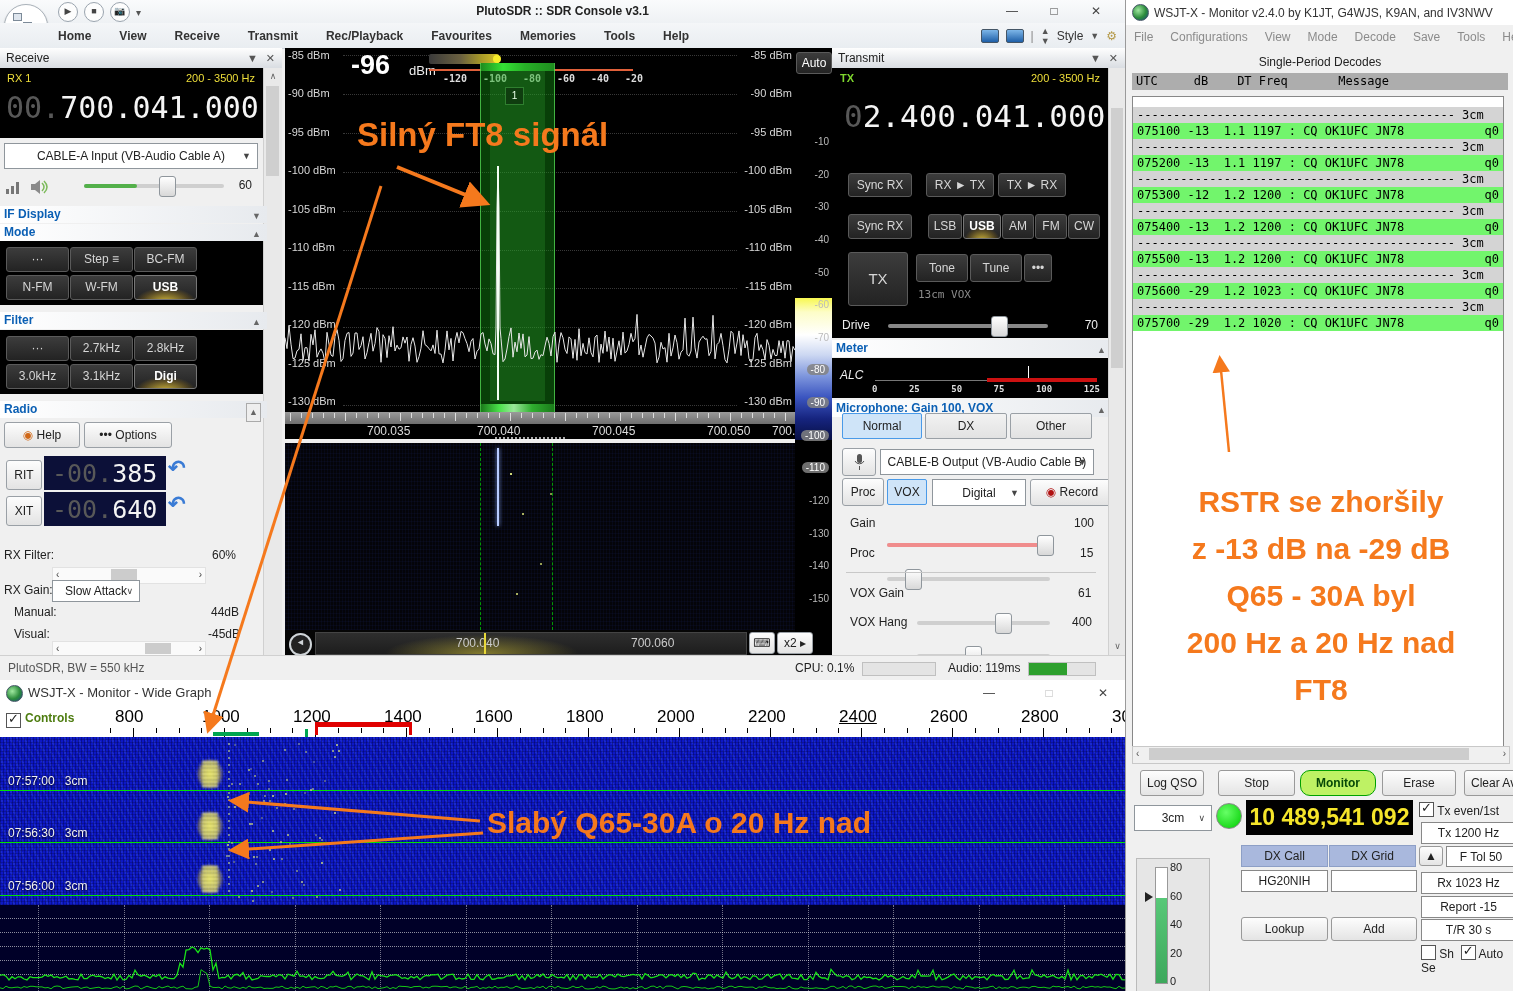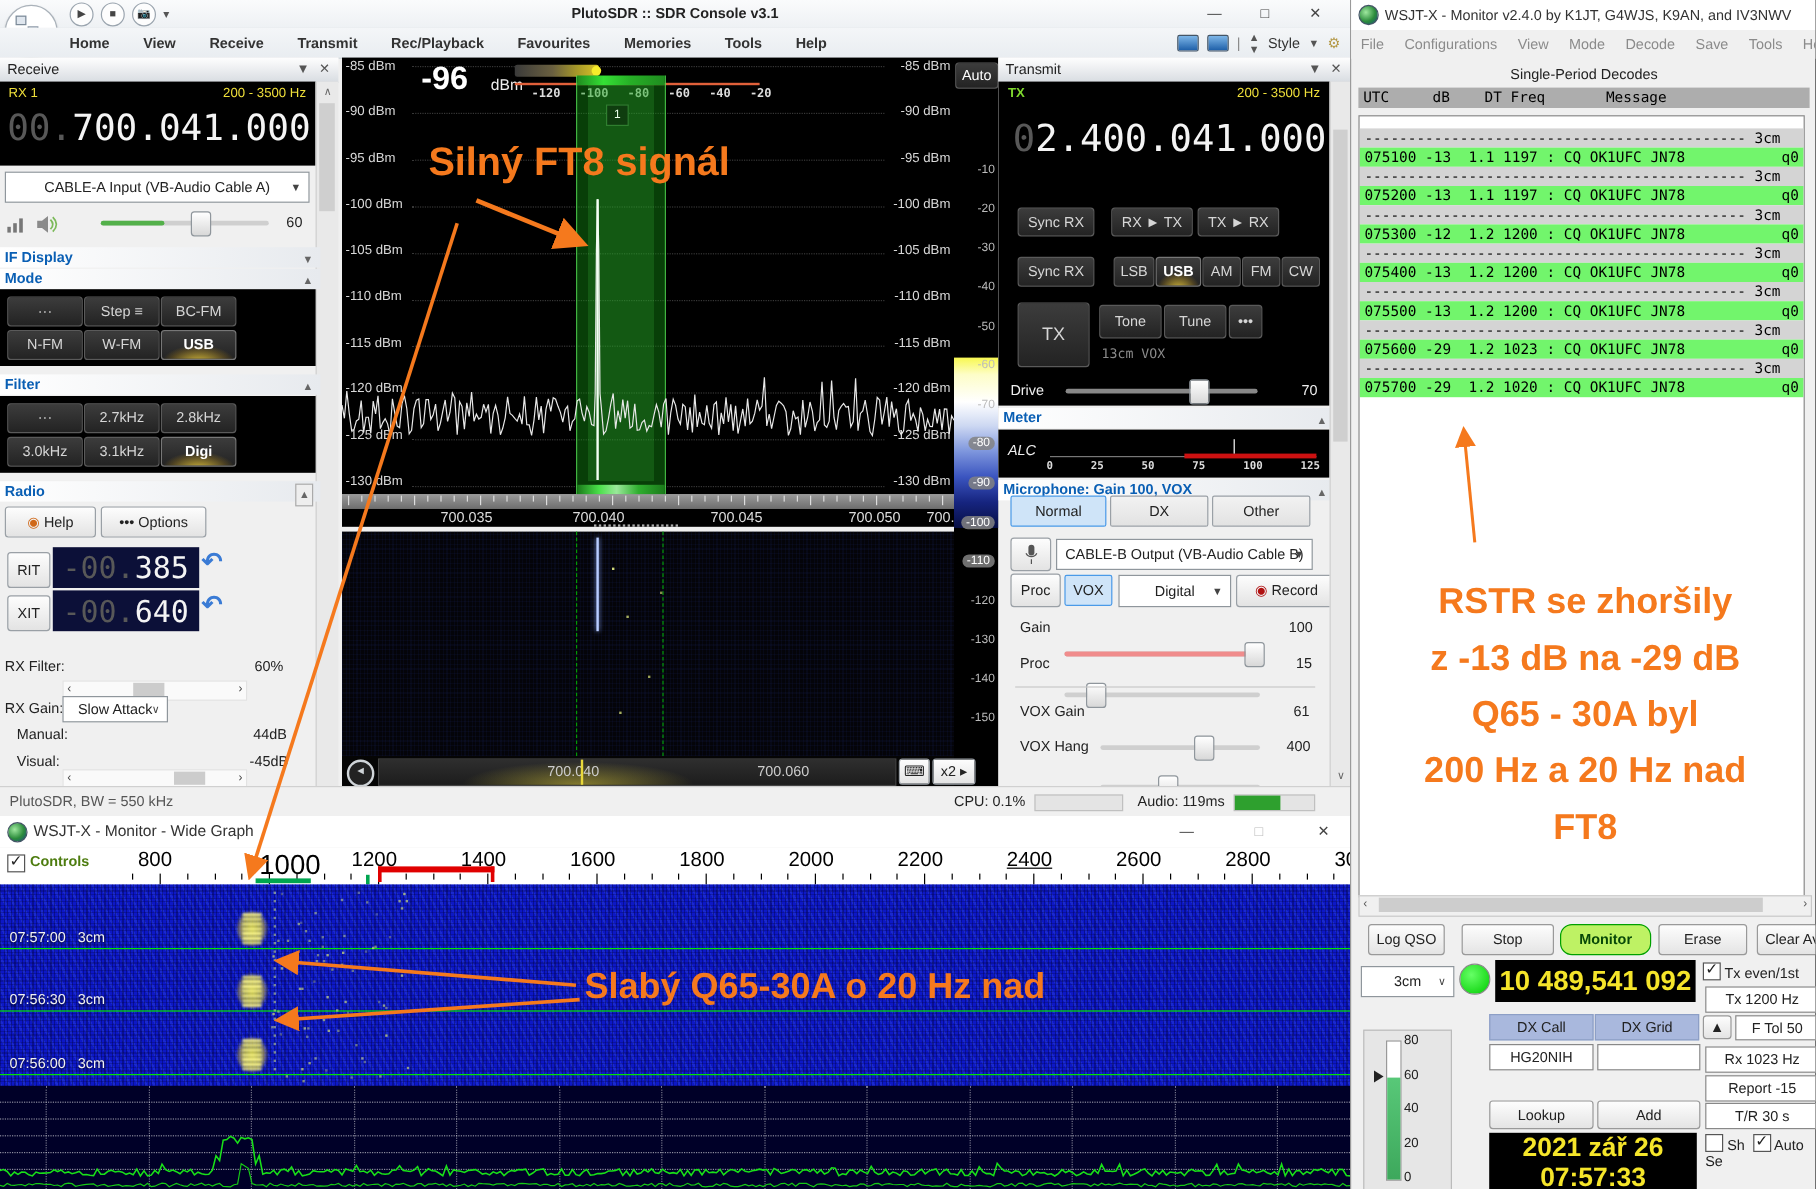--- a/index.html
+++ b/index.html
@@ -538,21 +538,21 @@
       <span class="globe abs" style="left:6px;top:5px;"></span>
       <span class="abs" style="left:28px;top:5px;font-size:13px;color:#333;">WSJT-X - Monitor - Wide Graph</span>
       <span class="abs wbtn" style="left:968px;top:2px;">—</span>
       <span class="abs wbtn" style="left:1028px;top:2px;color:#bbb;">□</span>
       <span class="abs wbtn" style="left:1082px;top:2px;">✕</span>
     </div>
     <div class="abs" style="left:0;top:26px;width:1125px;height:31px;background:#fff;">
       <span class="cb ck abs" style="left:6px;top:6px;"></span>
       <span class="abs" style="left:25px;top:5px;font-size:12px;color:#4d7c0f;font-weight:bold;">Controls</span>
       <span class="abs" style="left:115px;top:1px;font-size:17px;">800</span>
-      <span class="abs" style="left:216px;top:1px;font-size:23px;">1000</span>
+      <span class="abs" style="left:202px;top:1px;font-size:17px;">1000</span>
       <span class="abs" style="left:293px;top:1px;font-size:17px;">1200</span>
       <span class="abs" style="left:384px;top:1px;font-size:17px;">1400</span>
       <span class="abs" style="left:475px;top:1px;font-size:17px;">1600</span>
       <span class="abs" style="left:566px;top:1px;font-size:17px;">1800</span>
       <span class="abs" style="left:657px;top:1px;font-size:17px;">2000</span>
       <span class="abs" style="left:748px;top:1px;font-size:17px;">2200</span>
       <span class="abs" style="left:839px;top:1px;font-size:17px;text-decoration:underline;">2400</span>
       <span class="abs" style="left:930px;top:1px;font-size:17px;">2600</span>
       <span class="abs" style="left:1021px;top:1px;font-size:17px;">2800</span>
       <span class="abs" style="left:1112px;top:1px;font-size:17px;">3000</span>
@@ -720,24 +720,20 @@
     <div class="abs field" style="left:205px;top:870px;width:84px;height:20px;"></div>
     <div class="abs field" style="left:295px;top:872px;width:93px;height:20px;">Rx  1023  Hz</div>
     <div class="abs field" style="left:295px;top:896px;width:93px;height:20px;">Report -15</div>
     <div class="abs wbtn2" style="left:115px;top:917px;width:85px;height:22px;">Lookup</div>
     <div class="abs wbtn2" style="left:205px;top:917px;width:84px;height:22px;">Add</div>
     <div class="abs field" style="left:295px;top:919px;width:93px;height:20px;">T/R  30 s</div>
     <div class="abs" style="left:295px;top:945px;font-size:12px;color:#222;">
       <span class="cb"></span> <span>Sh</span>
       &nbsp;<span class="cb ck"></span> <span>Auto Se</span>
     </div>
-    <div class="abs ylwdisp" style="left:115px;top:944px;width:173px;height:47px;flex-direction:column;font-size:22px;line-height:25px;">
-      <span>2021 zář 26</span>
-      <span>07:57:33</span>
-    </div>
     <div class="abs meterbox" style="left:10px;top:858px;width:72px;height:133px;">
       <div class="abs" style="left:18px;top:8px;width:11px;height:115px;background:#fff;border:1px solid #999;">
         <div class="abs" style="left:0;top:30px;width:11px;height:85px;background:linear-gradient(#58c878,#3da85c);"></div>
       </div>
       <div class="abs" style="left:8px;top:33px;width:0;height:0;border-top:5px solid transparent;border-bottom:5px solid transparent;border-left:8px solid #222;"></div>
       <div class="abs" style="left:33px;top:2px;height:126px;display:flex;flex-direction:column;justify-content:space-between;font-size:11px;color:#222;">
         <span>80</span>
           <span>60</span>
           <span>40</span>
           <span>20</span>

